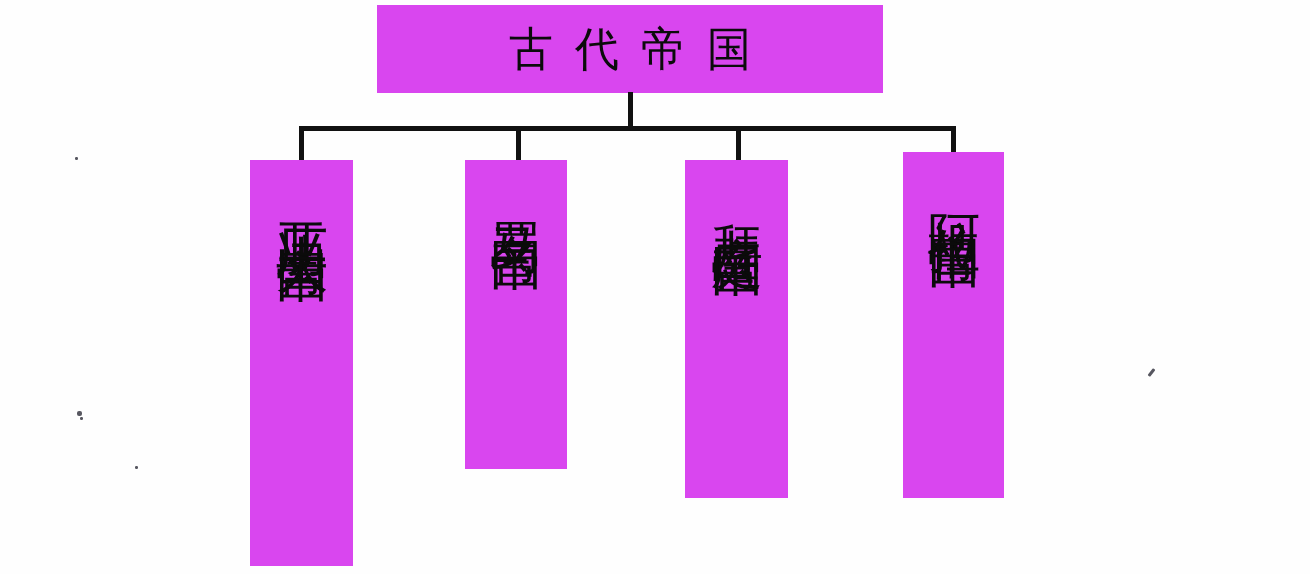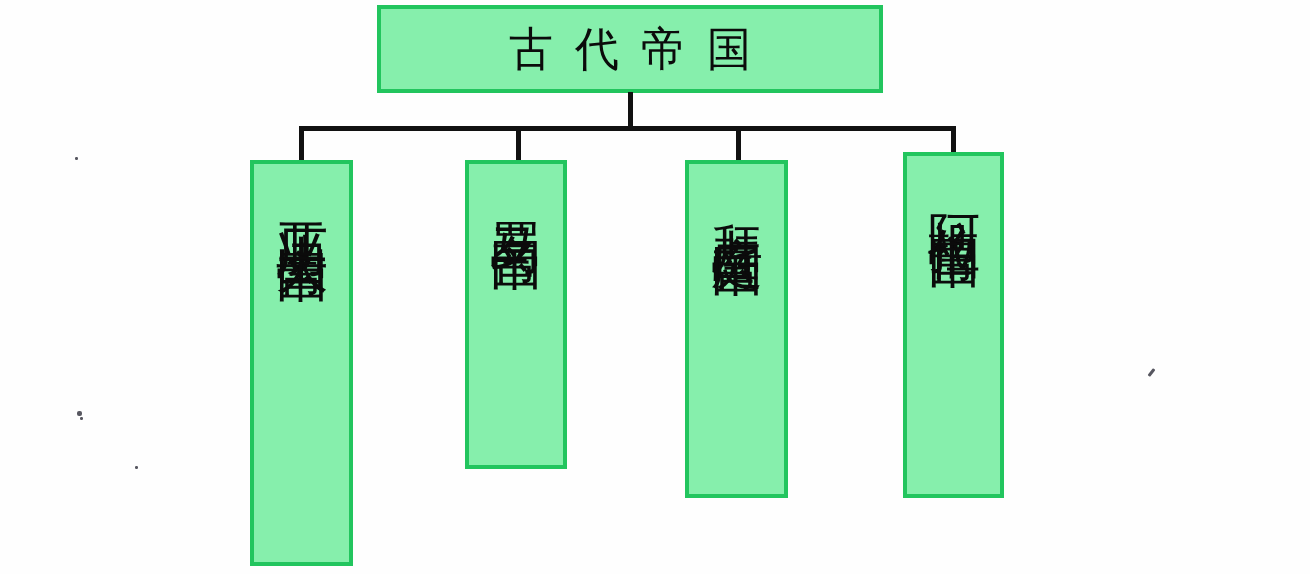--- a/index.html
+++ b/index.html
@@ -13,22 +13,22 @@
     height: 574px;
     background: #fefefe;
     overflow: hidden;
     font-family: "DejaVu Serif", "Liberation Serif", serif;
   }
 
   
   .node {
     position: absolute;
     box-sizing: border-box;
-    background: #86efac;
-    border: 4px solid #22c55e;
+    background: #d946ef;
+    border: 4px solid #d946ef;
     display: flex;
     align-items: center;
     justify-content: center;
   }
   .node.root {
     left: 377px;
     top: 5px;
     width: 506px;
     height: 88px;
   }

